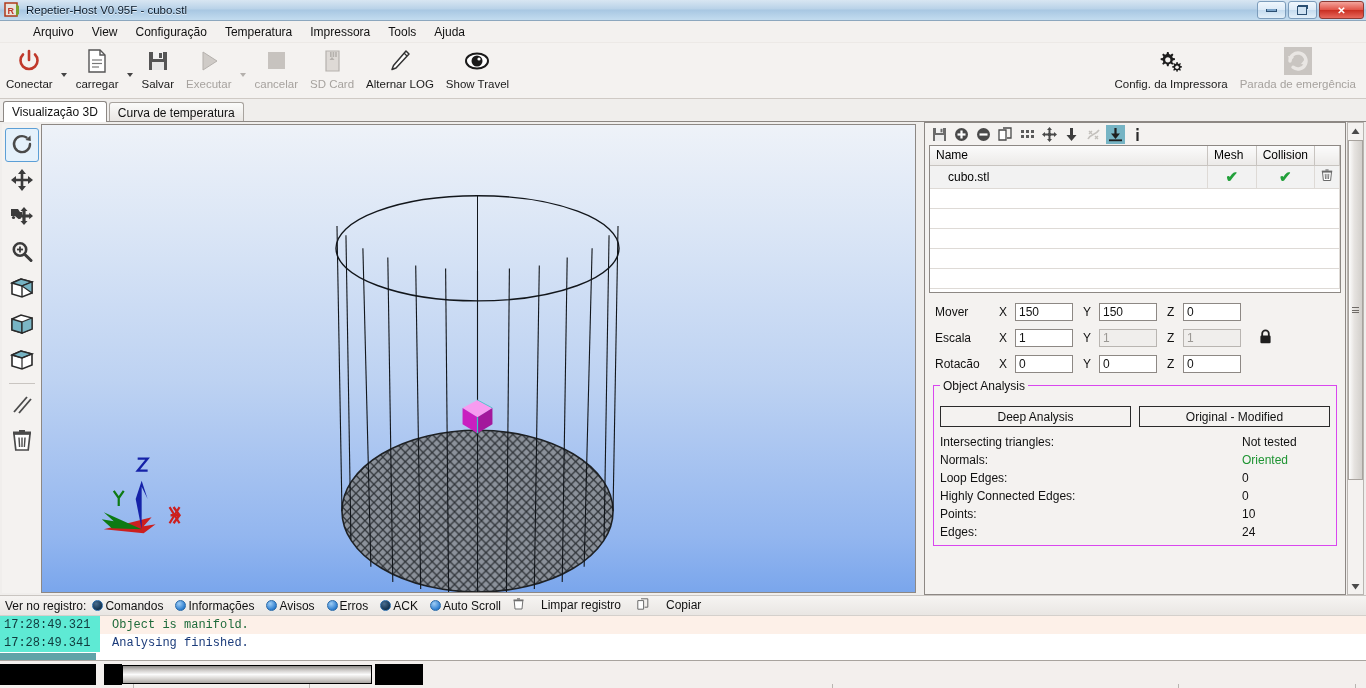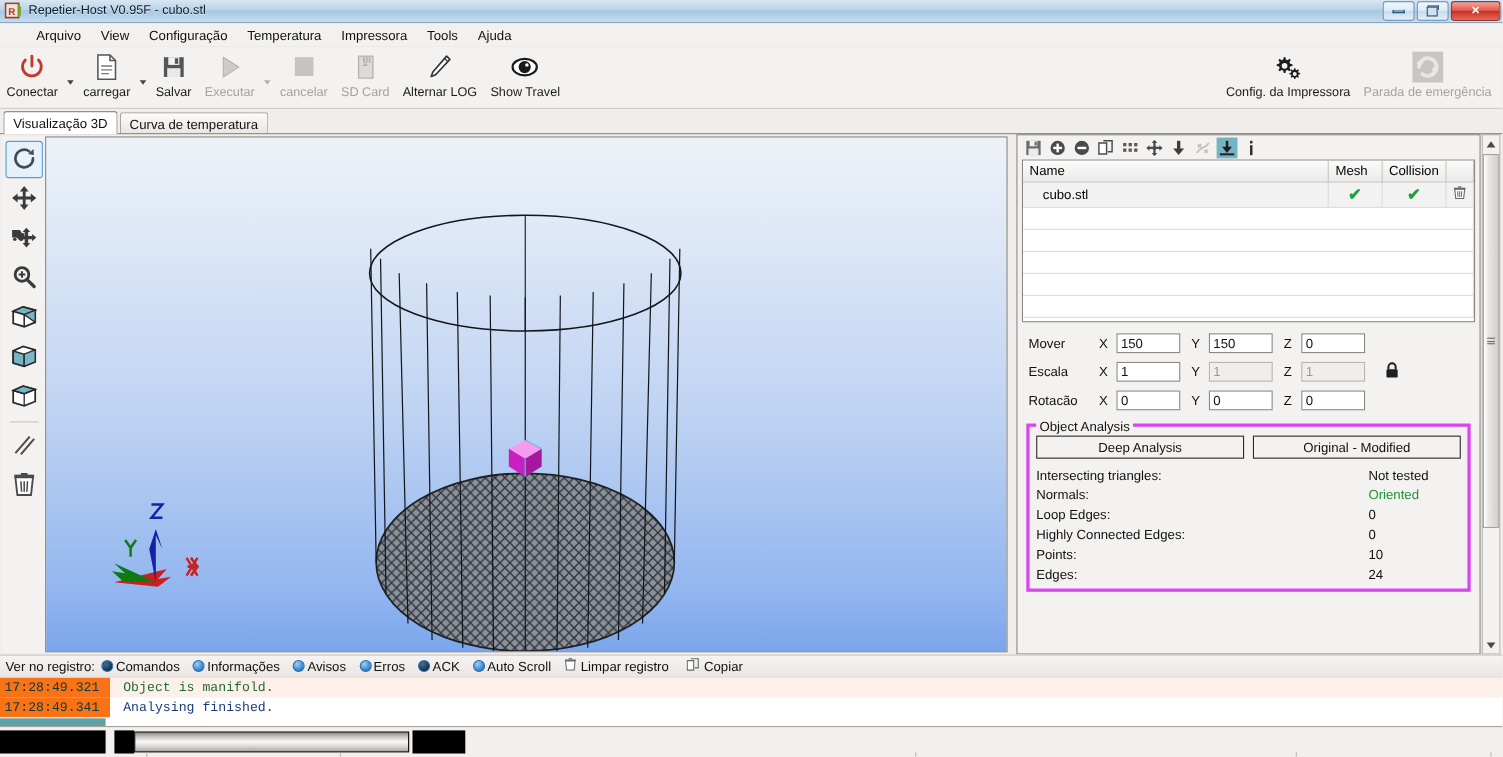--- a/index.html
+++ b/index.html
@@ -142,21 +142,21 @@
   .trow { display: flex; align-items: center; height: 26px; }
   .tlabel { width: 64px; font-size: 12px; color: #111; }
   .axl { width: 16px; font-size: 12px; color:#111; }
   .tinput {
     width: 58px; height: 18px; border: 1px solid #8d8884; background: #fff;
     font-size: 12px; font-family: "Liberation Sans", sans-serif; padding: 0 3px; color:#111;
   }
   .tinput.dis { background: #f0eeec; color: #9b9894; border-color:#b9b5b1; }
   .lock-ico { margin-left: 18px; }
 
-  .grpbox { margin: 6px 8px 0 8px; border: 3px solid #d946ef; position: relative; padding: 8px 6px 4px 6px; }
+  .grpbox { margin: 6px 8px 0 8px; border: 1px solid #d946ef; position: relative; padding: 20px 6px 4px 6px; }
   .grptitle { position: absolute; top: -7px; left: 6px; background: #f4f2f0; padding: 0 3px; font-size: 12px; color:#111; }
   .btnrow { display: flex; gap: 8px; }
   .abtn {
     flex: 1; height: 21px; border: 1px solid #2a2a2a; background: #f4f2f0;
     font-size: 12px; font-family: "Liberation Sans", sans-serif; color:#111;
   }
   .stats { margin-top: 6px; font-size: 12px; }
   .srow { display: flex; height: 18px; align-items: center; }
   .skey { width: 302px; color: #111; }
   .sval { color: #111; }
@@ -178,25 +178,25 @@
   .grip div { height:1px; background:#6f6b67; margin:1.5px 0; }
 
   
   .logpane { position: absolute; left: 0; right: 0; bottom: 0; height: 93px; background: #f0eeec; }
   .logbar { height: 20px; display: flex; align-items: center; gap: 0px; padding-left: 5px;
             background: linear-gradient(to bottom,#f6f4f2,#e9e6e3); border-top:1px solid #c9c5c1;}
   .logbar .lbl { font-size: 12px; color:#111; margin-right: 6px; }
   .chk { display: flex; align-items: center; gap: 2px; margin-right: 12px; font-size: 12px; color:#111;}
   .radio { width: 11px; height: 11px; border-radius: 50%; background: radial-gradient(circle at 35% 30%, #9ecdf5, #2f7fd0 70%, #1d5c9e); border:1px solid #2a6aa8; flex:none;}
   .radio.on { background: radial-gradient(circle at 35% 30%, #4a6e90, #13324f 70%, #0b2135); }
-  .logact { display:flex; align-items:center; gap:4px; margin-right:16px; font-size:12px; color:#111; }
+  .logact { display:flex; gap:17px; margin-right:16px; font-size:12px; color:#111; }
   .logview { position: absolute; left: 0; right: 0; top: 20px; bottom: 28px; background: #fff; overflow: hidden; border-top:1px solid #d4d0cc;}
   .logline { display: flex; height: 18px; align-items: center; font-family: "Liberation Mono", monospace; font-size: 12px; }
   .logline.alt { background: #fdf0e8; }
-  .ts { width: 100px; color: #0a3d3d; background: #f97316; color:#103a3d; padding-left: 4px; height:18px; line-height:18px; flex:none;}
+  .ts { width: 100px; color: #0a3d3d; background: #5eead4; color:#103a3d; padding-left: 4px; height:18px; line-height:18px; flex:none;}
   .lmsg { padding-left: 12px; color: #1b3b7a; }
   .logline.alt .lmsg { color: #1f6b3b; }
 
   .statusbar { position: absolute; left:0; right:0; bottom:0; height: 28px; background:#f3efed; border-top:1px solid #a8a39e;}
   .sb-teal { position:absolute; left:0; top:-8px; width:96px; height:7px; background:#5fa3a8; }
   .sb-black1 { position:absolute; left:0; top:3px; width:96px; height:21px; background:#000; }
   .sb-black2 { position:absolute; left:104px; top:3px; width:18px; height:21px; background:#000; }
   .sb-bar { position:absolute; left:122px; top:4px; width:250px; height:19px;
             background: linear-gradient(to bottom,#8d8a87,#cfcccA 25%,#fbfbfb 50%,#d8d5d2 75%,#a9a6a3);
             border:1px solid #000; }

